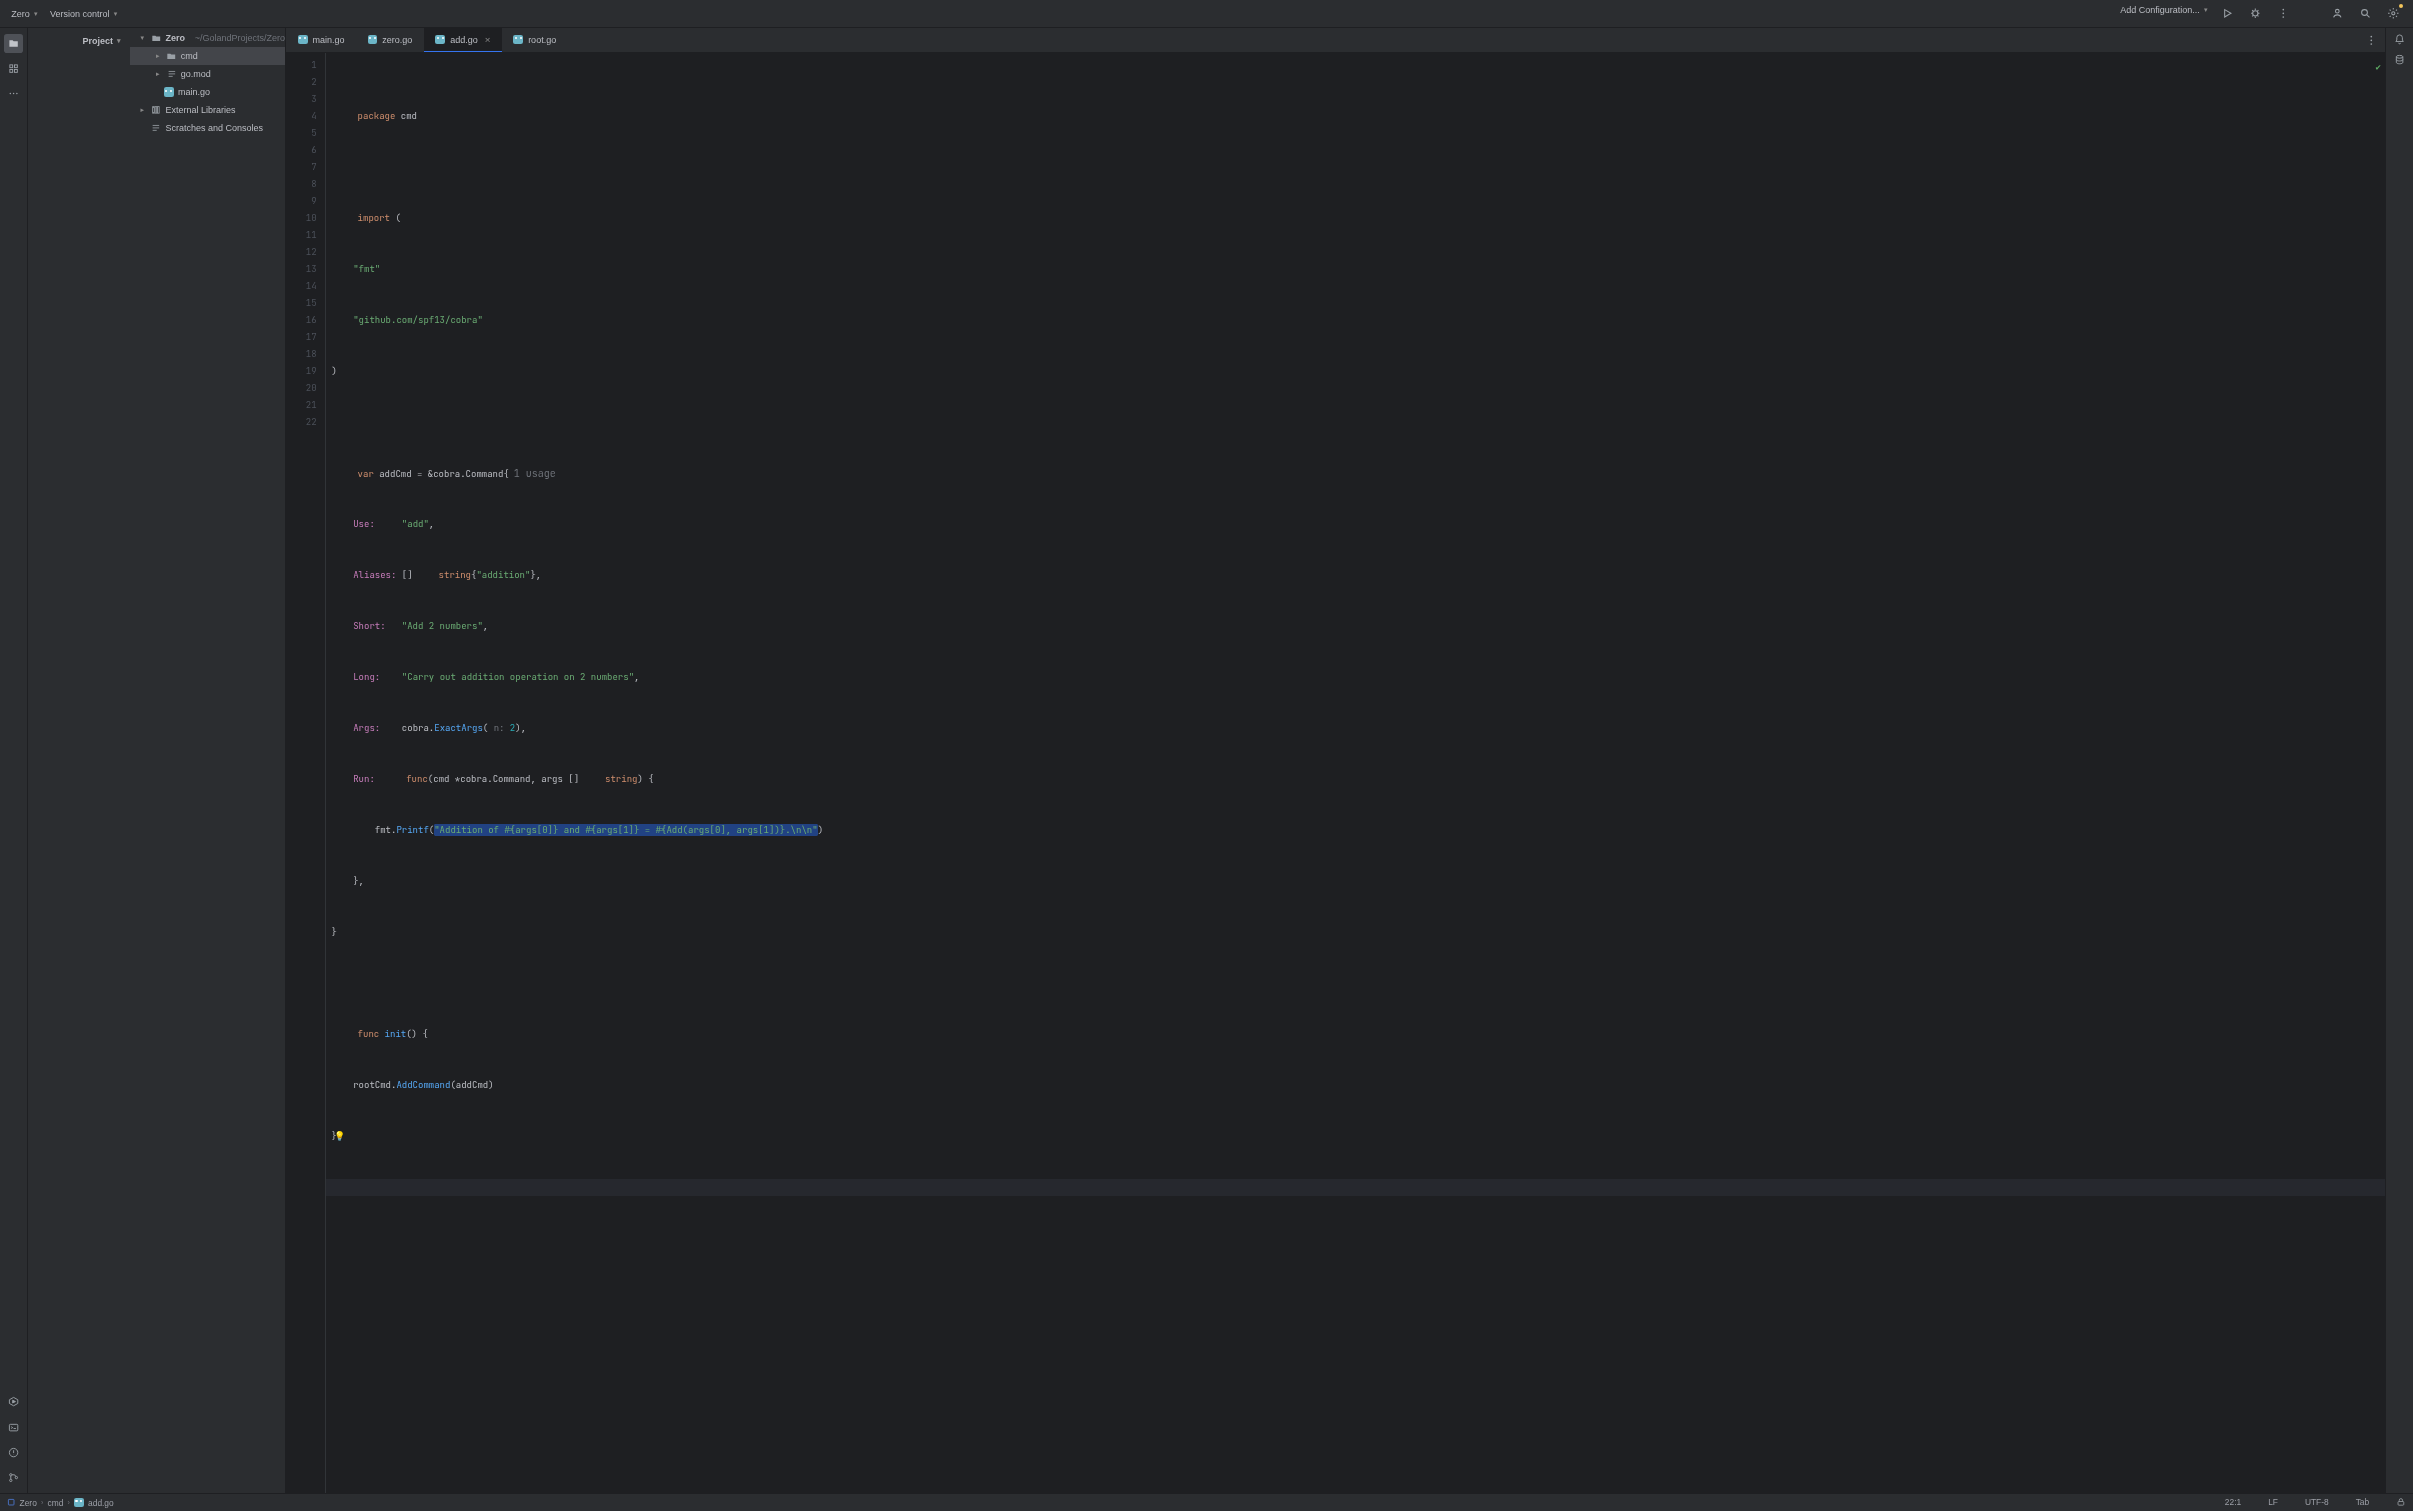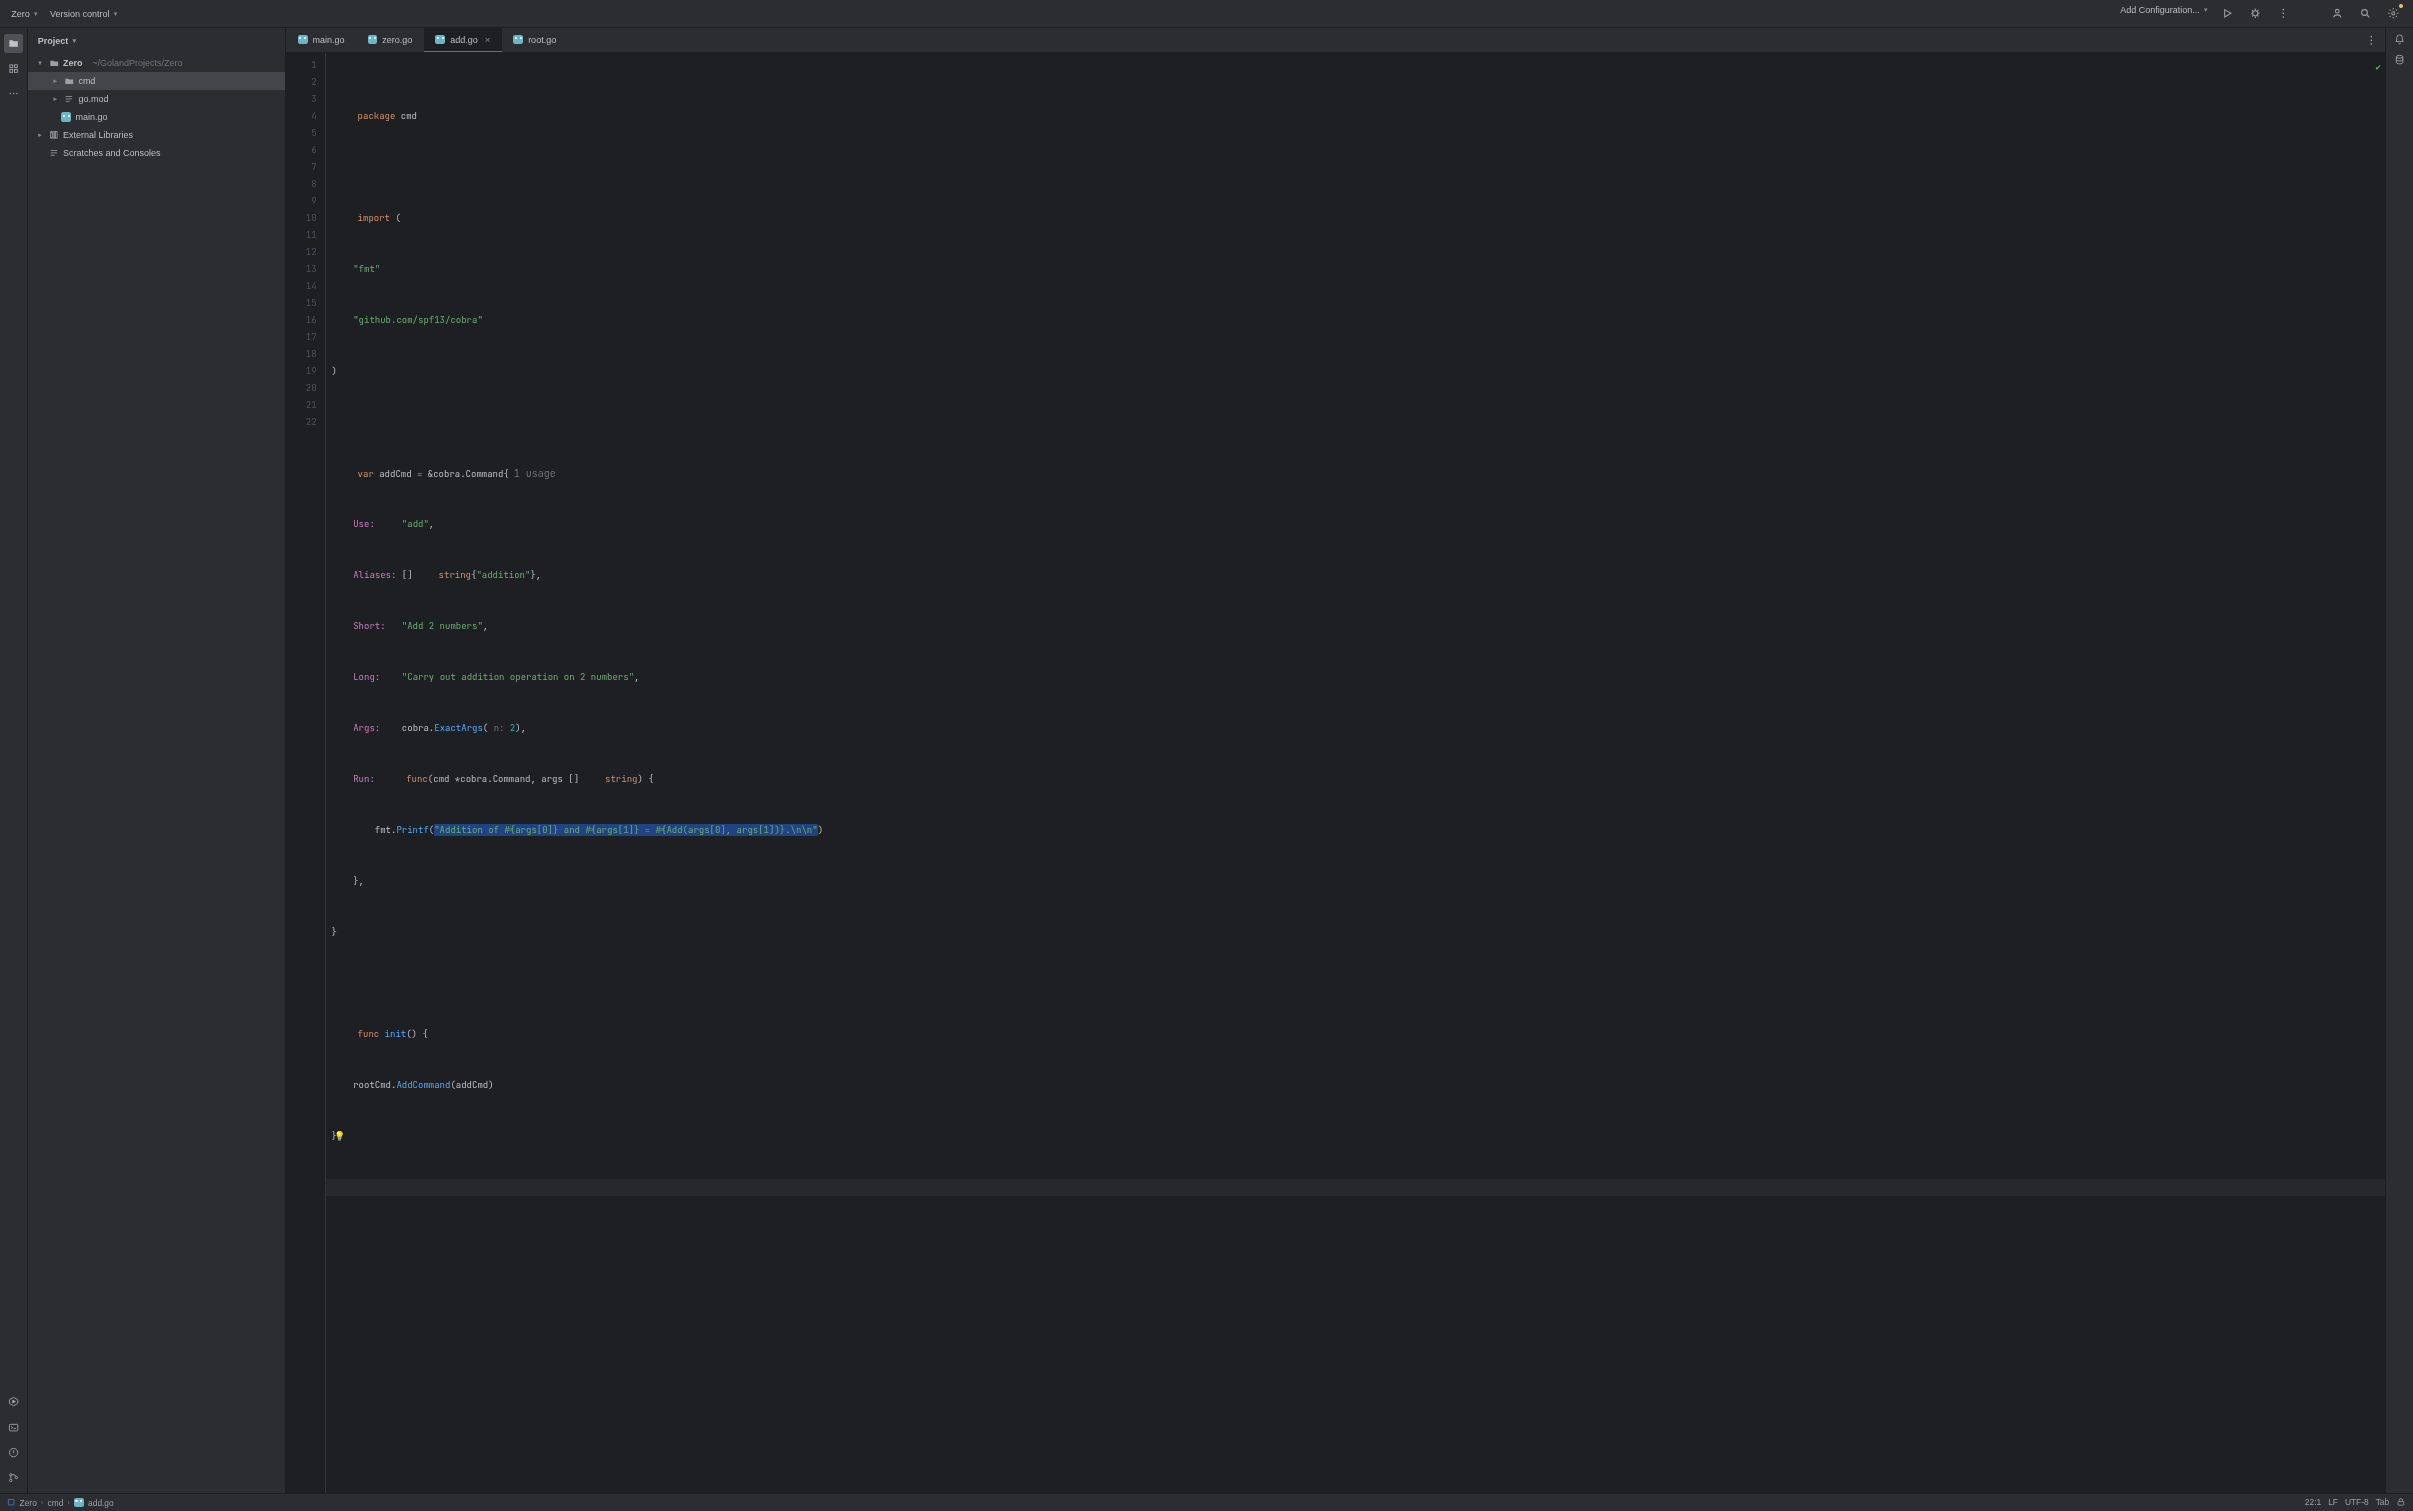--- a/index.html
+++ b/index.html
@@ -26,21 +26,21 @@
     .titlebar-item { display: flex; align-items: center; gap: 4.2px; color: #bcbec4; cursor: pointer; }
     .titlebar-right { margin-left: auto; display: flex; align-items: flex-start; gap: 11.2px; padding-right: 5.6px; }
     .chevron-down { font-size: 7px; color: #888; }
     .icon-btn { width: 17px; height: 17px; display: flex; align-items: center; justify-content: center; cursor: pointer; color: #9aa0a6; }
     .icon-btn svg { width: 12.6px; height: 12.6px; }
     .main-area { flex: 1; display: flex; overflow: hidden; }
     .left-rail { width: 28px; background: #2b2d30; border-right: 0.7px solid #1e1f22; display: flex; flex-direction: column; align-items: center; padding-top: 5.6px; gap: 5.6px; }
     .left-rail .rail-btn { width: 19.6px; height: 19.6px; border-radius: 2.8px; display: flex; align-items: center; justify-content: center; cursor: pointer; color: #9aa0a6; }
     .left-rail .rail-btn.active { background: #4e5157; color: #ced0d6; }
     .left-rail .rail-bottom { margin-top: auto; display: flex; flex-direction: column; align-items: center; gap: 5.6px; padding-bottom: 5.6px; }
-    .project-panel { width: 258px; background: #2b2d30; border-right: 0.7px solid #1e1f22; display: flex; flex-direction: column; }
+    .project-panel { width: 258px; background: #2b2d30; border-right: 0.7px solid #1e1f22; display: flex; flex-direction: row; justify-content: flex-end; }
     .project-header { height: 25px; display: flex; align-items: center; padding: 0 9.8px; justify-content: space-between; }
     .project-title-wrap { display: flex; align-items: center; gap: 4.2px; font-weight: 600; }
     .tree { padding: 1.4px 0; }
     .tree-row { display: flex; align-items: center; height: 18px; padding-left: 7px; cursor: pointer; gap: 2.8px; }
     .tree-row.selected { background: #43454a; }
     .tree-row .indent { display: inline-block; }
     .tree-arrow { width: 9.8px; color: #888; font-size: 7px; text-align: center; }
     .tree-icon { width: 12.6px; display: flex; align-items: center; justify-content: center; }
     .tree-label { color: #bcbec4; }
     .tree-path { color: #6f737a; margin-left: 7px; }
@@ -63,21 +63,21 @@
     .num { color: #2aacb8; }
     .hint { color: #6f737a; font-style: normal; }
     .usage-hint { color: #6f737a; font-size: 10px; margin-left: 5px; }
     .field { color: #c77dbb; }
     .str-sel { background: #214283; color: #6aab73; border-radius: 1.4px; }
     .right-rail { width: 28px; background: #2b2d30; border-left: 0.7px solid #1e1f22; display: flex; flex-direction: column; align-items: center; padding-top: 5.6px; gap: 7px; }
     .check-ok { color: #5fad65; position: absolute; right: 4.2px; top: 5.6px; }
     .bulb { position: absolute; left: 8.4px; color: #f2c55c; font-size: 9px; }
     .statusbar { height: 18px; background: #2b2d30; border-top: 0.7px solid #1e1f22; display: flex; align-items: center; padding: 0 7px; font-size: 8.4px; color: #9da0a8; }
     .breadcrumb { display: flex; align-items: center; gap: 4.2px; }
-    .status-right { margin-left: auto; display: flex; align-items: center; gap: 7px; }
+    .status-right { margin-left: auto; display: flex; align-items: center; gap: 27px; }
     .go-gopher { width: 9.8px; height: 9.8px; border-radius: 2.1px; background: #6bb5c7; display: inline-block; position: relative; }
     .go-gopher::before, .go-gopher::after { content: ''; position: absolute; width: 2.1px; height: 2.1px; background: #fff; border-radius: 50%; top: 2.1px; }
     .go-gopher::before { left: 1.4px; }
     .go-gopher::after { right: 1.4px; }
     .badge-dot { position: relative; }
     .badge-dot::after { content:''; position:absolute; top:-1.4px; right:-1.4px; width:4.2px; height:4.2px; background:#f2c55c; border-radius:50%; }
     .folder-icon svg { width:10.5px; height:10.5px; fill:#9aa0a6; }
     .sep-chevron { color: #6f737a; font-size: 7px; }
   </style>
 </head>

